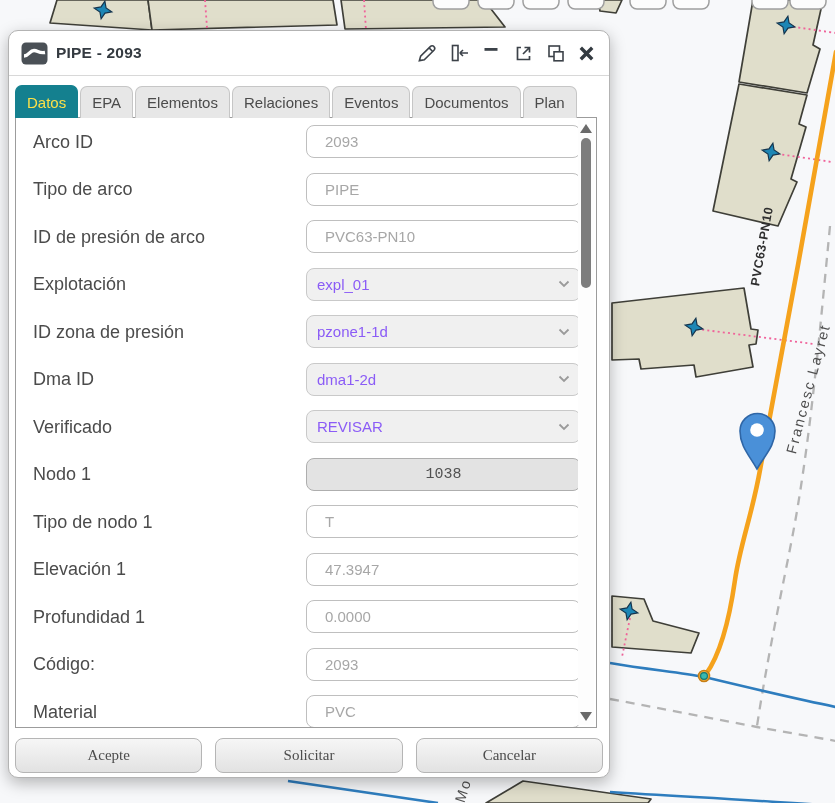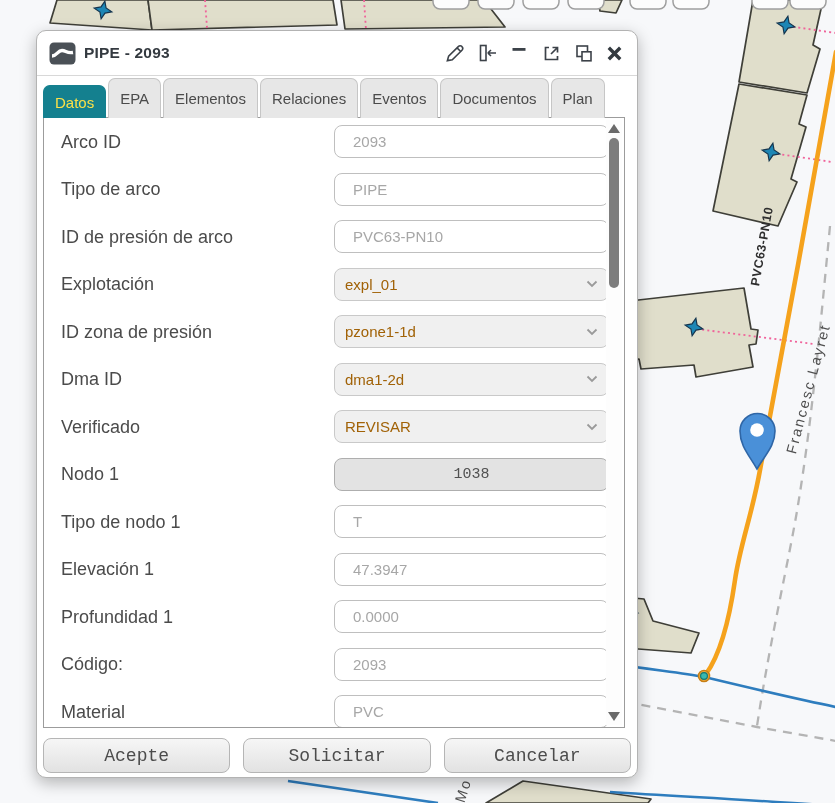--- a/index.html
+++ b/index.html
@@ -9,71 +9,71 @@
   }
   svg text{font-family:"Liberation Sans",sans-serif;}
 
   
   #map{position:absolute;left:0;top:0;width:835px;height:803px;}
 
   
   .dialog{
     position:absolute;left:8px;top:30px;width:602px;height:748px;
     background:#fff;border:1px solid #b3b3b3;border-radius:10px;
-    box-shadow:0 5px 16px rgba(0,0,0,.28);box-sizing:border-box;margin-left:28px;
+    box-shadow:0 5px 16px rgba(0,0,0,.28);box-sizing:border-box;
   }
   .titlebar{
     position:absolute;left:0;top:0;right:0;height:45px;
     display:flex;align-items:center;padding:0 12px;box-sizing:border-box;
     border-bottom:1px solid #d8d8d8;
   }
   .title{font-size:15.5px;font-weight:bold;color:#343a40;margin-left:8px;letter-spacing:.2px;}
   .tb-icons{margin-left:auto;display:flex;align-items:center;gap:11px;}
   .tb-btn{width:21px;height:21px;display:flex;align-items:center;justify-content:center;cursor:pointer;background:none;border:none;padding:0;}
 
   .tabs{position:absolute;left:6px;top:54px;height:33px;display:flex;gap:2px;align-items:flex-end;z-index:2;}
   .tab{
-    height:40px;box-sizing:border-box;padding:0 11px;display:flex;align-items:center;
+    height:32px;box-sizing:border-box;padding:0 11px;display:flex;align-items:center;
     font-size:15px;color:#4b4b4b;background:#e7e7e7;
     border:1px solid #c6c6c6;border-bottom:none;border-radius:7px 7px 0 0;cursor:pointer;
   }
   .tab.active{background:#14808f;color:#fde047;border-color:#14808f;height:33px;}
 
   .panel{
     position:absolute;left:6px;top:86px;width:582px;height:611px;
     border:1px solid #9c9c9c;box-sizing:border-box;background:#fff;overflow:hidden;z-index:1;
   }
   .rows{position:absolute;left:0;top:0;right:22px;}
   .row{height:47.5px;position:relative;}
   .row>label{position:absolute;left:17px;top:50%;transform:translateY(-50%);font-size:18px;color:#4b4b4b;}
   .ctrl{position:absolute;left:290px;top:7px;width:275px;height:33px;box-sizing:border-box;font-size:15px;}
   input.ctrl{
     border:1px solid #bfbfbf;border-radius:8px;padding:0 18px;color:#a7a7a7;background:#fff;outline:none;
     font-family:"Liberation Sans",sans-serif;
   }
   .sel{
-    background:#f0f0f0;border:1px solid #c9c9c9;border-radius:8px;color:#a16207;
+    background:#f0f0f0;border:1px solid #c9c9c9;border-radius:8px;color:#8b5cf6;
     display:flex;align-items:center;padding:0 10px;cursor:default;
   }
   .sel .chev{margin-left:auto;}
   button.ctrl{
     background:#e3e3e3;border:1px solid #aeaeae;border-radius:8px;color:#515151;
     text-align:center;cursor:pointer;font-family:Liberation Mono, monospace;
   }
 
   .vscroll{position:absolute;right:2px;top:2px;bottom:2px;width:16px;background:#fdfdfd;}
   .arr{position:absolute;left:2px;width:0;height:0;border-left:6px solid transparent;border-right:6px solid transparent;cursor:pointer;}
   .arr.up{top:4px;border-bottom:9px solid #6a6a6a;}
   .arr.down{bottom:4px;border-top:9px solid #6a6a6a;}
   .thumb{position:absolute;left:3px;top:18px;width:10px;height:150px;border-radius:5px;background:#7d7d7d;cursor:pointer;}
 
   .btnrow{position:absolute;left:6px;right:6px;bottom:4px;height:35px;display:flex;gap:13px;}
   .dlgbtn{
-    flex:1;border:1px solid #b5b5b5;border-radius:8px;font-size:18px;color:#4c4c4c;cursor:pointer;
-    background:linear-gradient(#f6f6f6,#e2e2e2);font-family:Liberation Mono, monospace;
+    flex:1;border:1px solid #b5b5b5;border-radius:8px;font-size:15px;color:#4c4c4c;cursor:pointer;
+    background:linear-gradient(#f6f6f6,#e2e2e2);font-family:Liberation Serif, serif;
   }
 </style>
 </head>
 <body>
 
 <svg id="map" viewBox="0 0 835 803" xmlns="http://www.w3.org/2000/svg">
   <rect x="0" y="0" width="835" height="803" fill="#f7f8fa"></rect>
 
   <g fill="#e0decb" stroke="#3f3f38" stroke-width="1.7" stroke-linejoin="round">
     <polygon points="50,23 57,0 148,0 152,30"></polygon>

